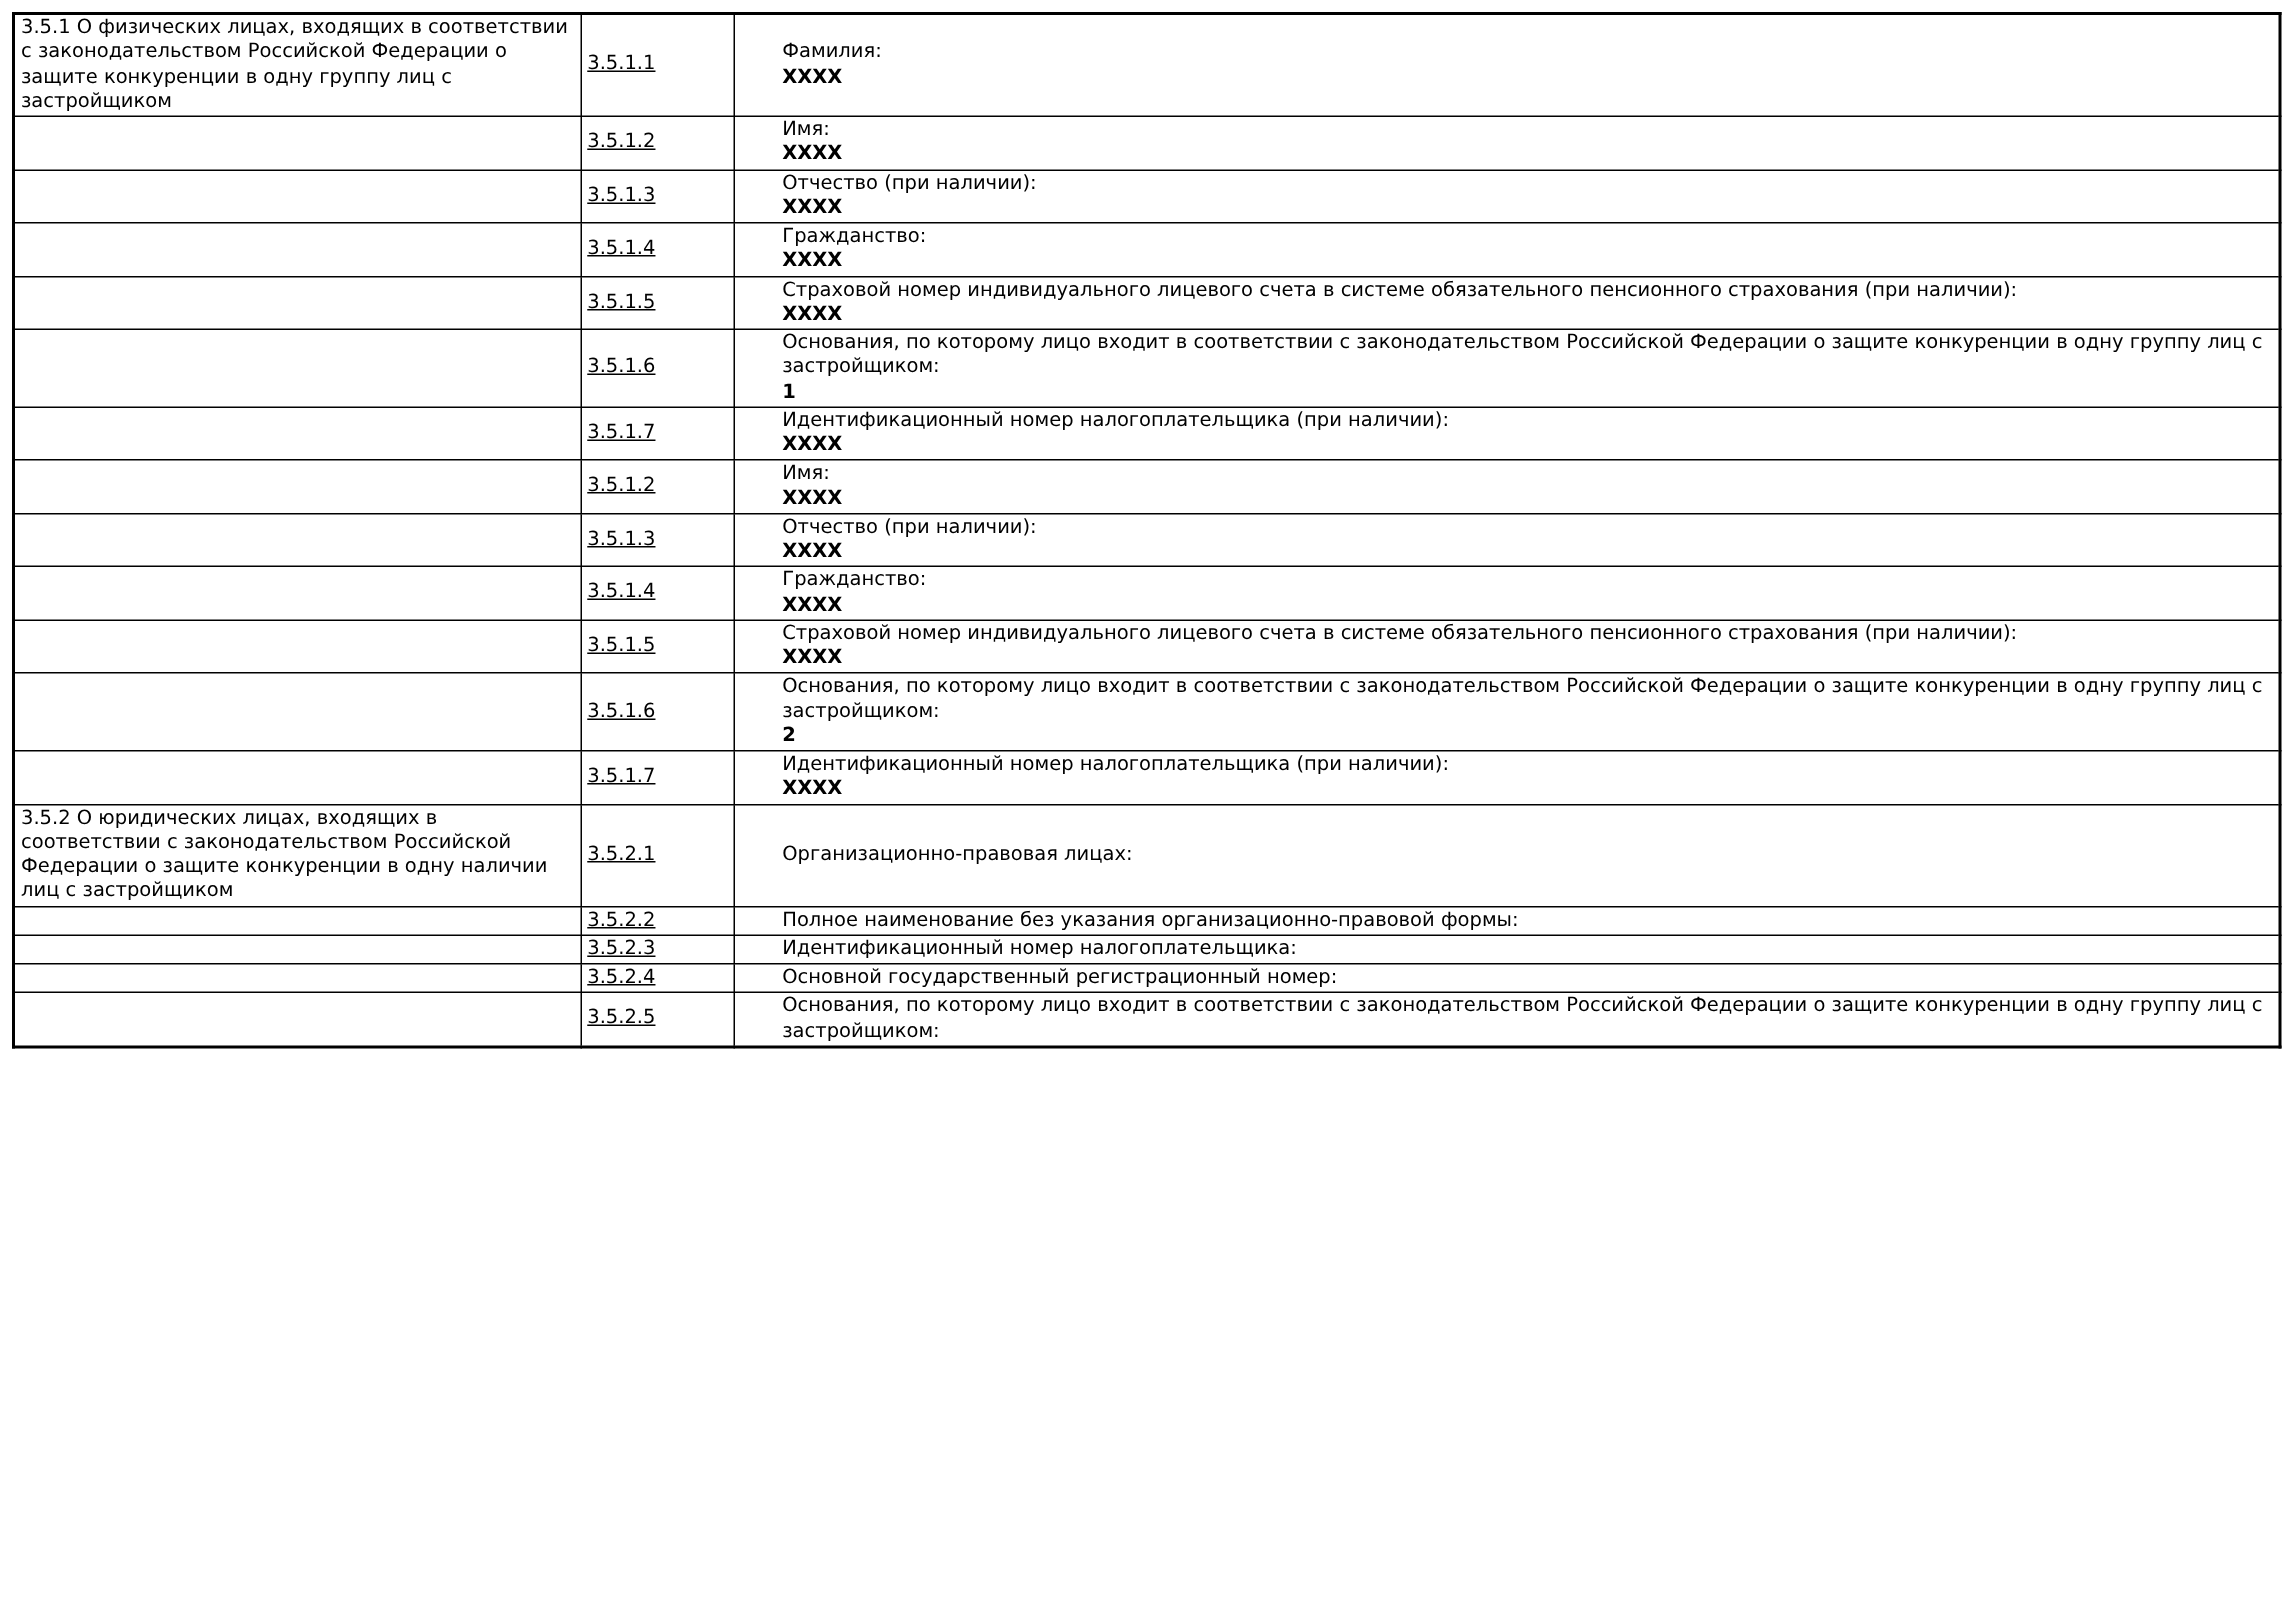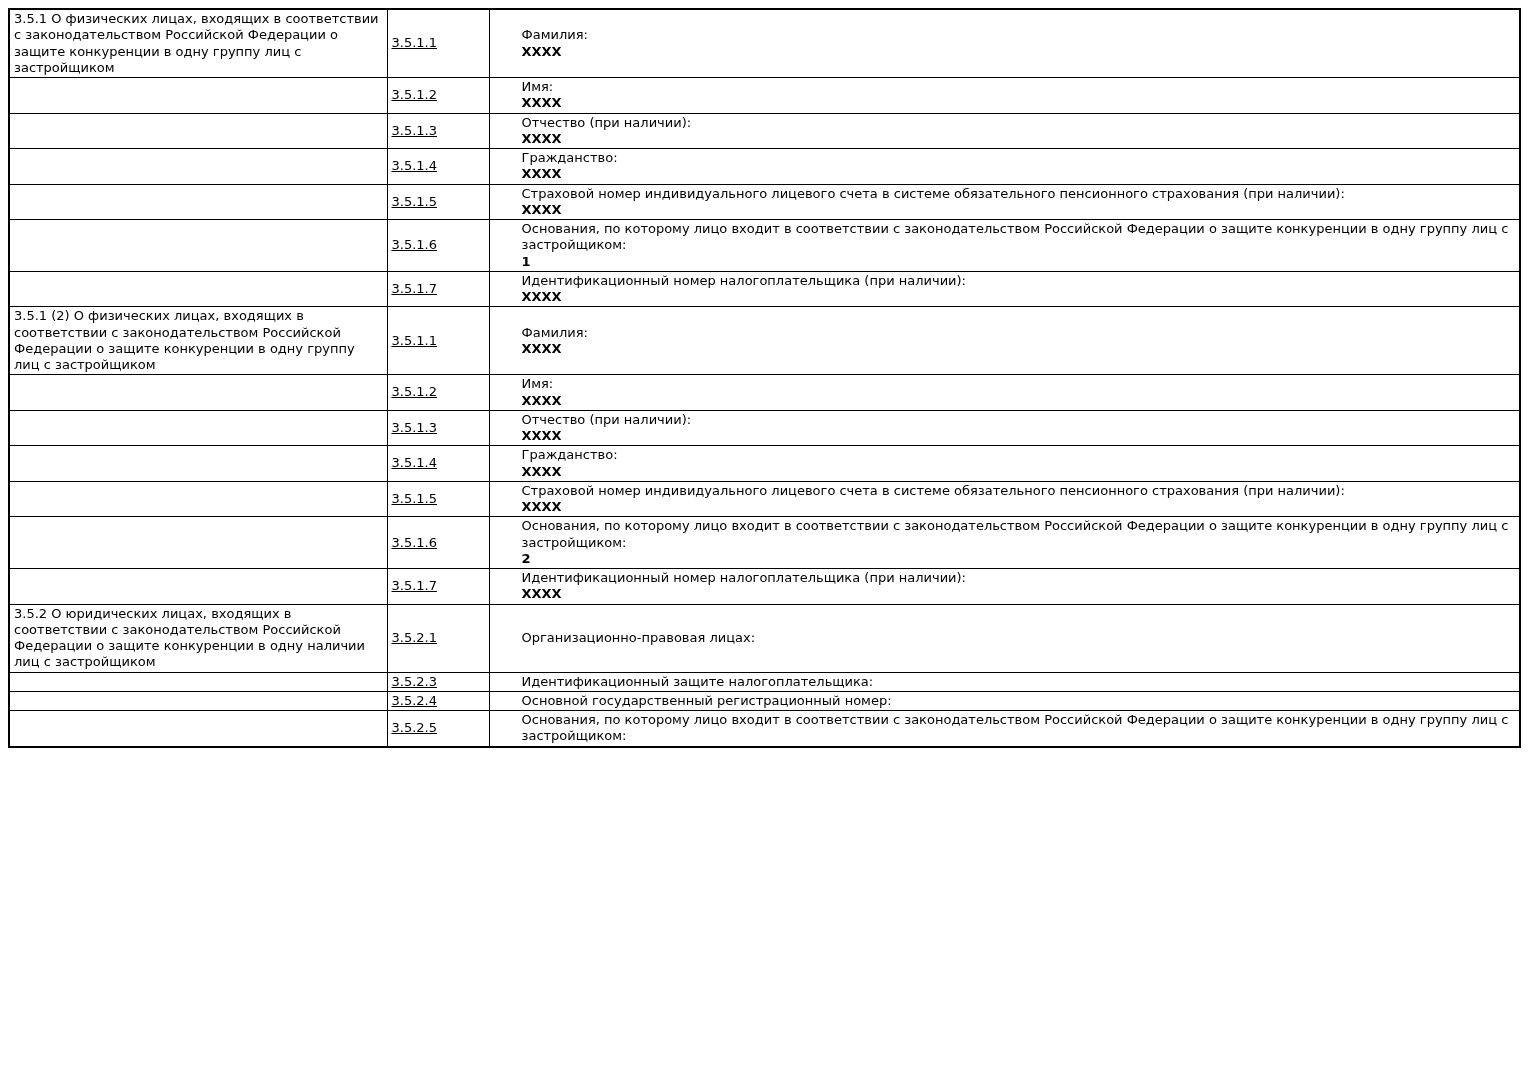--- a/index.html
+++ b/index.html
@@ -107,28 +107,20 @@
     <tr>
       <td class="desc"></td>
       <td class="code">3.5.1.7</td>
       <td class="field">
         <div>Идентификационный номер налогоплательщика (при наличии):</div>
         <div class="val">XXXX</div>
       </td>
     </tr>
 
     <tr>
-      <td class="desc">3.5.1 (2) О физических лицах, входящих в соответствии с законодательством Российской Федерации о защите конкуренции в одну группу лиц с застройщиком</td>
-      <td class="code">3.5.1.1</td>
-      <td class="field">
-        <div>Фамилия:</div>
-        <div class="val">XXXX</div>
-      </td>
-    </tr>
-    <tr>
       <td class="desc"></td>
       <td class="code">3.5.1.2</td>
       <td class="field">
         <div>Имя:</div>
         <div class="val">XXXX</div>
       </td>
     </tr>
     <tr>
       <td class="desc"></td>
       <td class="code">3.5.1.3</td>
@@ -173,23 +165,31 @@
     <tr>
       <td class="desc">3.5.2 О юридических лицах, входящих в соответствии с законодательством Российской Федерации о защите конкуренции в одну наличии лиц с застройщиком</td>
       <td class="code">3.5.2.1</td>
       <td class="field">
         <div>Организационно-правовая лицах:</div>
         <div class="val"></div>
       </td>
     </tr>
     <tr>
       <td class="desc"></td>
+      <td class="code">3.5.2.2</td>
+      <td class="field">
+        <div>Полное наименование без указания организационно-правовой формы:</div>
+        <div class="val"></div>
+      </td>
+    </tr>
+    <tr>
+      <td class="desc"></td>
       <td class="code">3.5.2.3</td>
       <td class="field">
-        <div>Идентификационный защите налогоплательщика:</div>
+        <div>Идентификационный номер налогоплательщика:</div>
         <div class="val"></div>
       </td>
     </tr>
     <tr>
       <td class="desc"></td>
       <td class="code">3.5.2.4</td>
       <td class="field">
         <div>Основной государственный регистрационный номер:</div>
         <div class="val"></div>
       </td>

